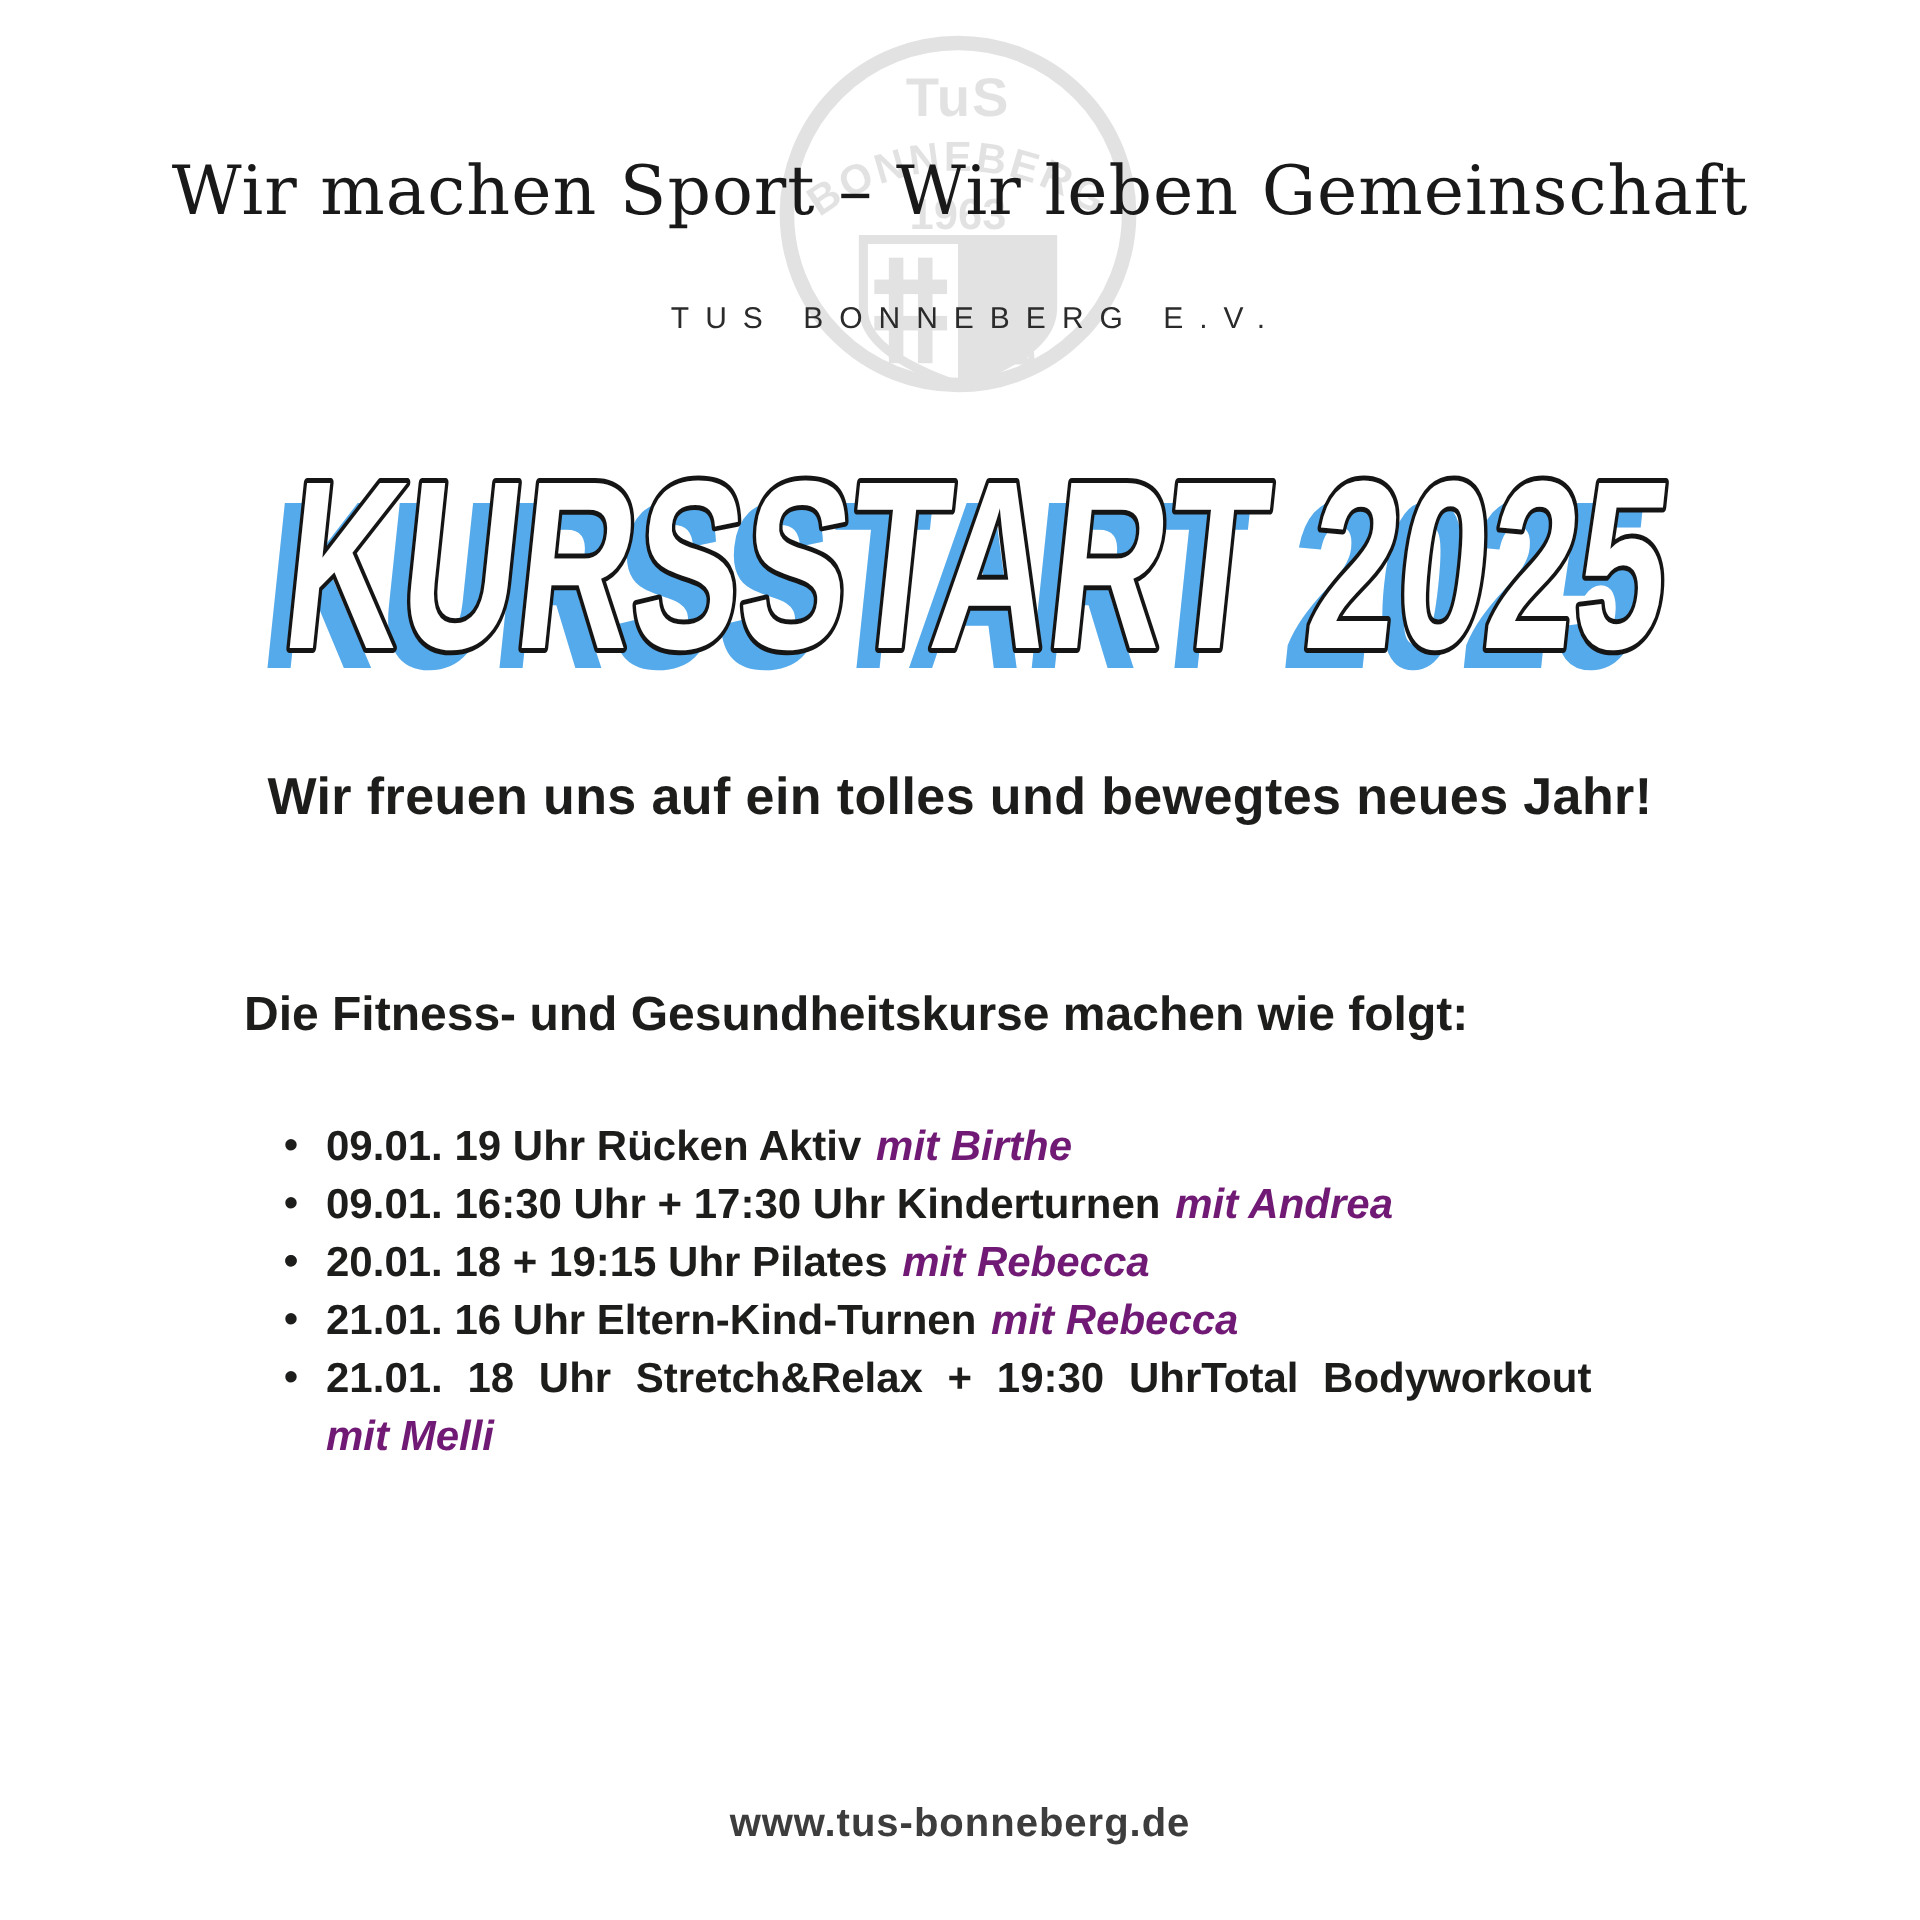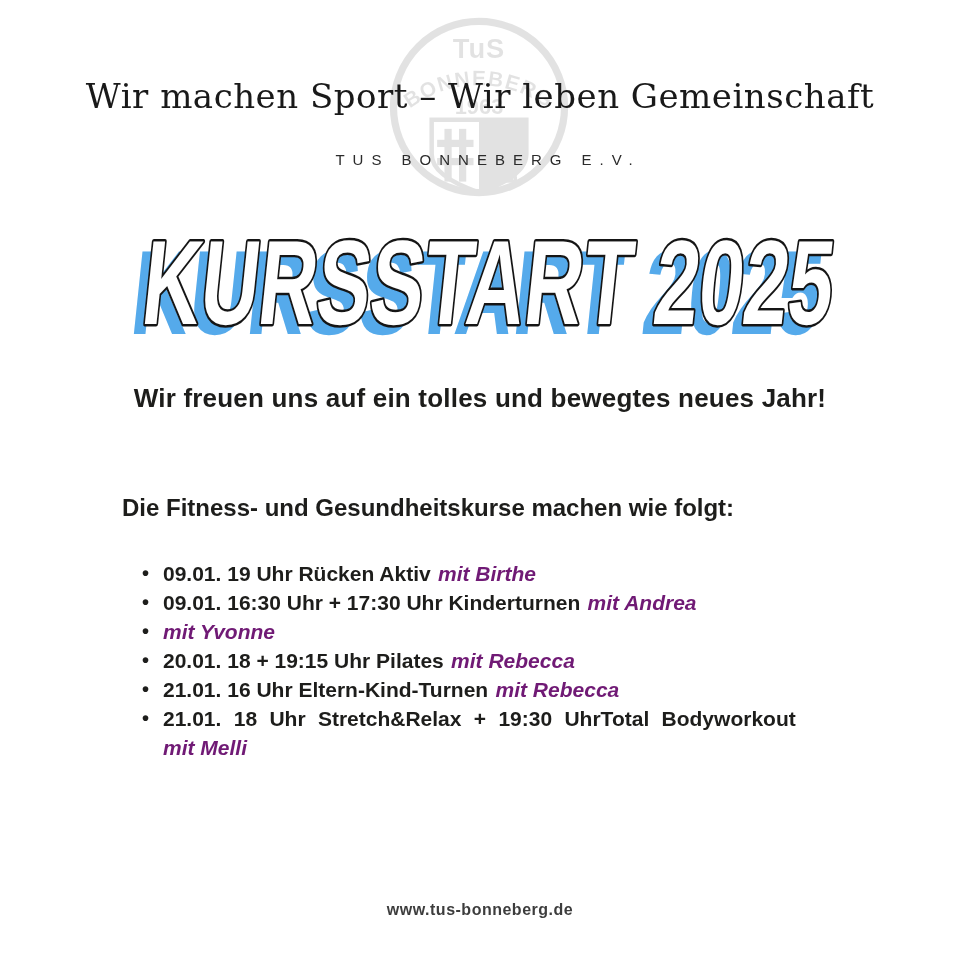--- a/index.html
+++ b/index.html
@@ -122,21 +122,21 @@
     margin-left: 0;
   }
   .course-item.justified .details { word-spacing: 6.5px; }
 
   
   .website-footer {
     position: absolute;
     left: 0; right: 0;
     top: 901px;
     text-align: center;
-    font-size: 16px;
+    font-size: 20px;
     font-weight: 700;
     letter-spacing: 0.5px;
     color: #3d3d3d;
   }
 </style>
 </head>
 <body>
 
 <div class="canvas">
 
@@ -174,21 +174,21 @@
   <div class="courses-heading">Die Fitness- und Gesundheitskurse machen wie folgt:</div>
 
   <ul class="course-list">
     <li class="course-item">
       <span class="details">09.01. 19 Uhr Rücken Aktiv</span><span class="instructor">mit Birthe</span>
     </li>
     <li class="course-item">
       <span class="details">09.01. 16:30 Uhr + 17:30 Uhr Kinderturnen</span><span class="instructor">mit Andrea</span>
     </li>
     <li class="course-item wraps">
-      <span class="instructor">mit Yvonne</span>
+      
     </li>
     <li class="course-item">
       <span class="details">20.01. 18 + 19:15 Uhr Pilates</span><span class="instructor">mit Rebecca</span>
     </li>
     <li class="course-item">
       <span class="details">21.01. 16 Uhr Eltern-Kind-Turnen</span><span class="instructor">mit Rebecca</span>
     </li>
     <li class="course-item wraps justified">
       <span class="details">21.01. 18 Uhr Stretch&amp;Relax + 19:30 UhrTotal Bodyworkout</span><span class="instructor">mit Melli</span>
     </li>

